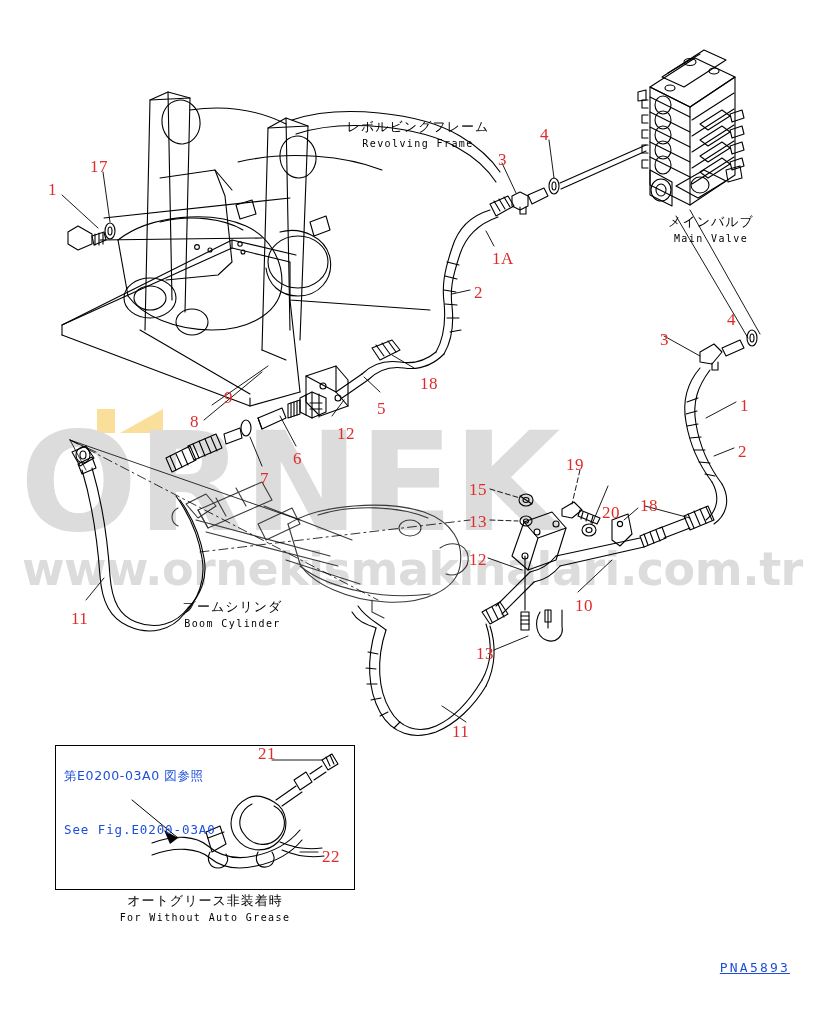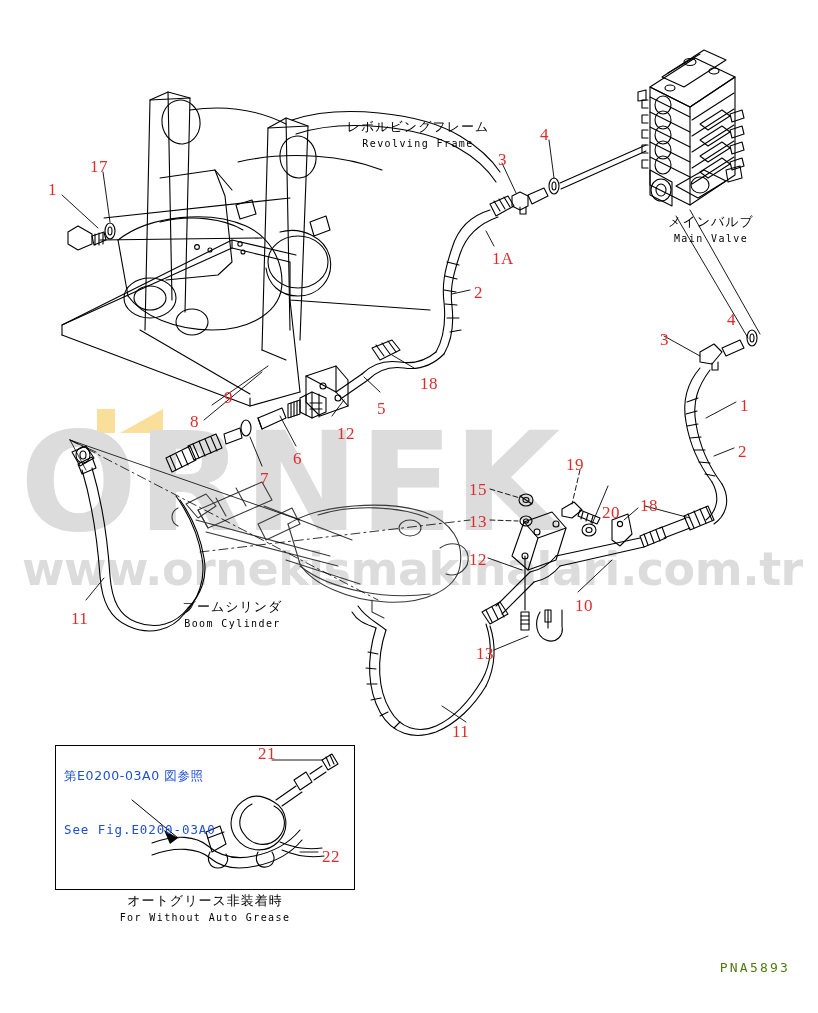--- a/index.html
+++ b/index.html
@@ -13,21 +13,21 @@
   .lbl{position:absolute;white-space:nowrap;text-align:center;color:#000;}
   .lbl .jp{font-family:"DejaVu Sans",sans-serif;font-size:13px;letter-spacing:1px;display:block;}
   .lbl .en{font-family:"DejaVu Sans Mono","Liberation Mono",monospace;font-size:10px;letter-spacing:1.4px;display:block;margin-top:2px;}
   #inset-box{position:absolute;left:55px;top:745px;width:300px;height:145px;
              border:1.6px solid #000;background:transparent;box-sizing:border-box;}
   .inset-txt{position:absolute;font-size:12.5px;color:#1d4ed8;white-space:nowrap;}
   .inset-txt.jp{font-family:"DejaVu Sans",sans-serif;letter-spacing:.6px;}
   .inset-txt.en{font-family:"DejaVu Sans Mono","Liberation Mono",monospace;letter-spacing:.9px;}
   #partno{position:absolute;right:28px;bottom:38px;
           font-family:"DejaVu Sans Mono","Liberation Mono",monospace;
-          font-size:13px;letter-spacing:2.2px;color:#4d7c0f;}
+          font-size:13px;letter-spacing:2.2px;color:#1d4ed8;text-decoration:underline;}
 </style>
 </head>
 <body>
 
 <div id="sheet">
 
   <svg width="818" height="1013">
     <g>
       <polygon points="97,409 115,409 115,433 97,433" fill="#fadf9b"></polygon>
       <polygon points="120,433 163,433 163,409 120,433" fill="#fadf9b"></polygon>

